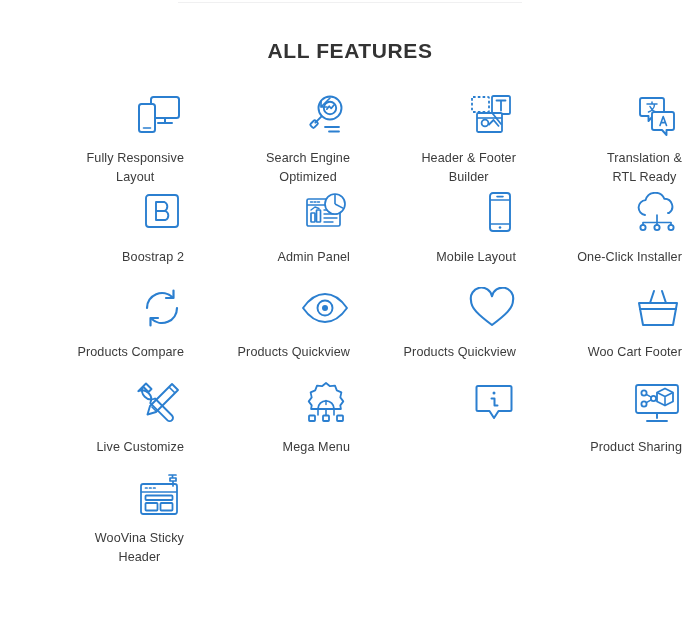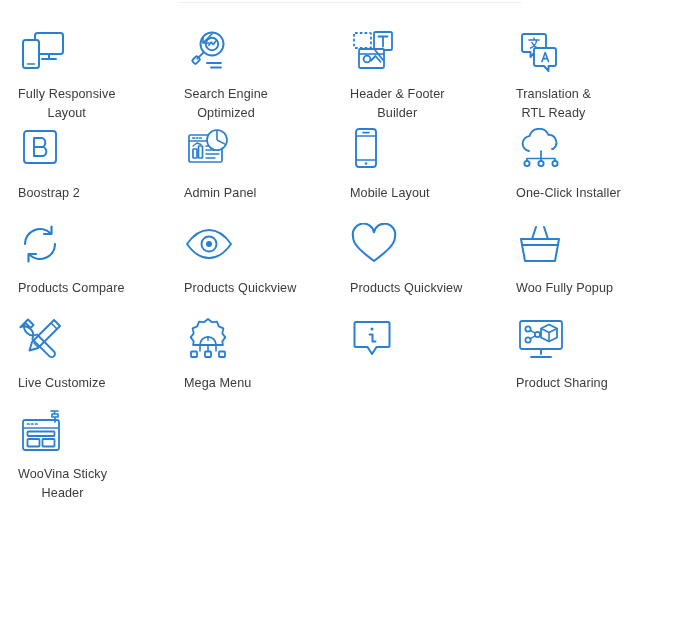--- a/index.html
+++ b/index.html
@@ -45,21 +45,21 @@
   .features-grid {
     display: grid;
     grid-template-columns: repeat(4, 1fr);
     padding: 22px 18px 0 18px;
     row-gap: 0px;
   }
 
   .feature {
     display: flex;
     flex-direction: column;
-    align-items: flex-start;
+    align-items: flex-end;
     justify-content: flex-start;
     padding-top: 6px;
     height: 95px;
   }
 
   .feature-icon {
     height: 52px;
     display: flex;
     align-items: center;
     justify-content: center;
@@ -80,20 +80,21 @@
     white-space: pre-line;
   }
 </style>
 </head>
 <body>
 
 <div id="page">
 
   <div class="top-rule"></div>
 
+  <h1 class="section-title">ALL FEATURES</h1>
 
   <div class="features-grid">
 
     <div class="feature">
       <div class="feature-icon">
         <svg width="50" height="48" viewBox="0 0 50 48" fill="none" stroke="#2b7fd0" stroke-width="2">
           <rect x="17" y="5" width="28" height="21" rx="2.5"></rect>
           <path d="M31 26 v5 M24 31 h14" stroke-linecap="round"></path>
           <rect x="5" y="12" width="16" height="28" rx="2.5" fill="#ffffff"></rect>
           <path d="M9.5 36 h7" stroke-linecap="round" stroke-width="1.6"></path>
@@ -235,21 +236,21 @@
 
 
     <div class="feature">
       <div class="feature-icon">
         <svg width="48" height="42" viewBox="0 0 48 42" fill="none" stroke="#2b7fd0" stroke-width="2">
           <path d="M16 16 l4 -12 M32 16 l-4 -12" stroke-linecap="round"></path>
           <path d="M5 16 h38 l-4 22 h-30 z" stroke-linejoin="round"></path>
           <path d="M5 22 h38" stroke-width="1.8"></path>
         </svg>
       </div>
-      <div class="feature-label">Woo Fully Popup</div>
+      <div class="feature-label">Woo Cart Footer</div>
     </div>
 
     <div class="feature">
       <div class="feature-icon">
         <svg width="48" height="48" viewBox="0 0 48 48" fill="none" stroke="#2b7fd0" stroke-width="1.9">
           <path d="M36 5 l6 6 l-22 22 l-8.5 2.5 l2.5 -8.5 z" stroke-linejoin="round"></path>
           <path d="M33 8 l6 6" stroke-width="1.6"></path>
           <path d="M15.5 27.5 l5 5" stroke-width="1.5"></path>
           <path d="M10 4.5 l5.5 5.5 l-3 3 l-5.5 -5.5 a9 9 0 0 0 12 12 l17 17 a3.3 3.3 0 0 1 -4.7 4.7 l-17 -17 a9 9 0 0 0 -12 -12 z" stroke-linejoin="round"></path>
         </svg>

